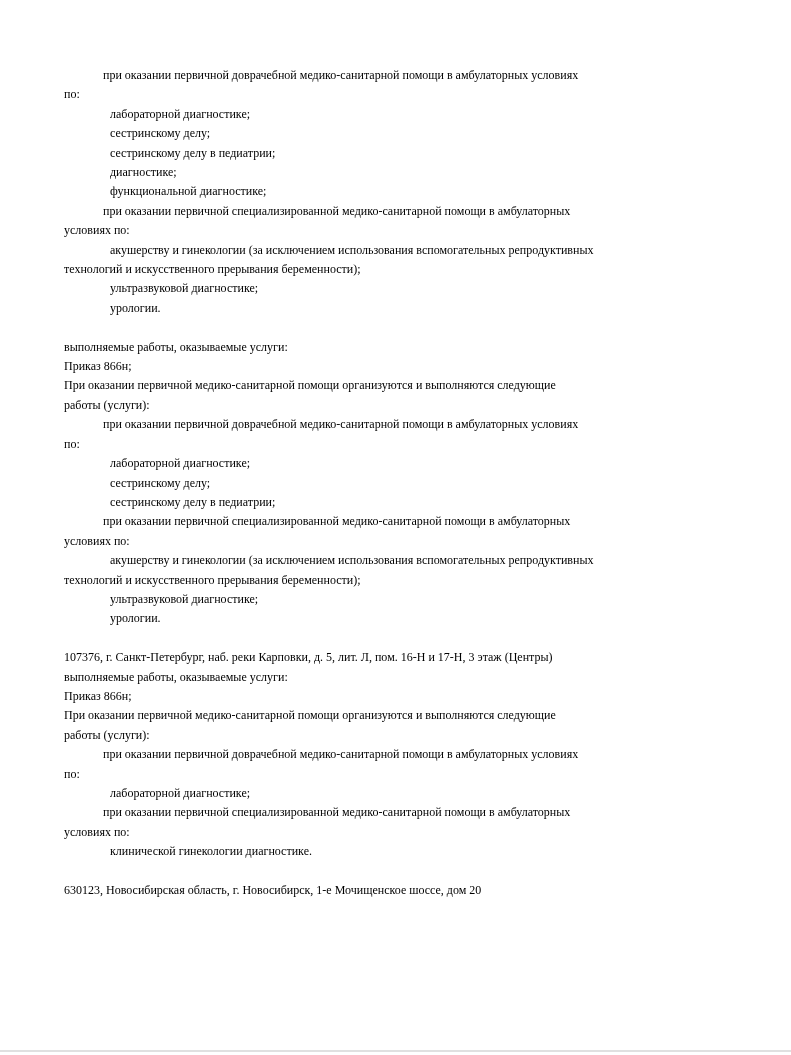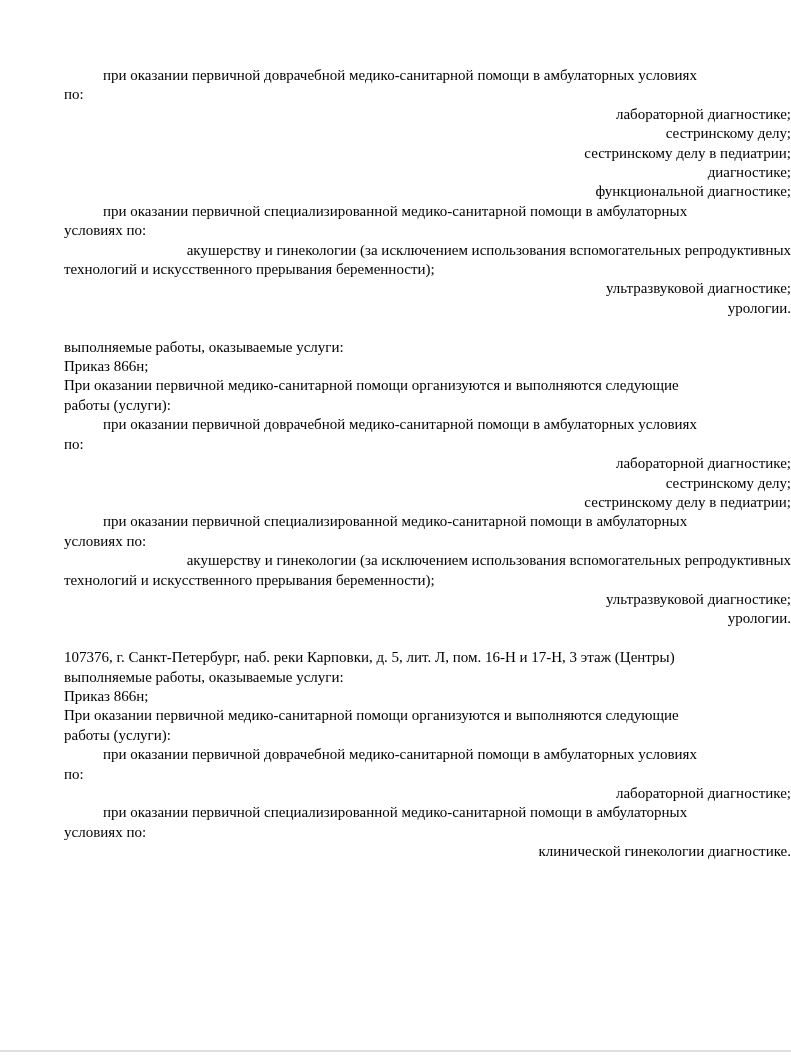--- a/index.html
+++ b/index.html
@@ -16,29 +16,29 @@
       width: 791px;
       height: 1055px;
       background: #ffffff;
     }
     .doc {
       position: absolute;
       top: 66px;
       left: 0;
       width: 791px;
       color: #000000;
-      font-size: 15px;
+      font-size: 12px;
       line-height: 19.4px;
     }
     .line {
       white-space: nowrap;
     }
     .indent-0 { padding-left: 64px; }
     .indent-1 { padding-left: 103px; }
-    .indent-2 { padding-left: 110px; text-align: right; }
+    .indent-2 { padding-left: 110px; }
     .blank-line { height: 19.4px; }
     .footer-bar {
       position: absolute;
       top: 1050px;
       left: 0;
       width: 791px;
       height: 2px;
     }
   </style>
 </head>
@@ -87,15 +87,18 @@
         <div class="line indent-0">При оказании первичной медико-санитарной помощи организуются и выполняются следующие</div>
         <div class="line indent-0">работы (услуги):</div>
         <div class="line indent-1">при оказании первичной доврачебной медико-санитарной помощи в амбулаторных условиях</div>
         <div class="line indent-0">по:</div>
         <div class="line indent-2">лабораторной диагностике;</div>
         <div class="line indent-1">при оказании первичной специализированной медико-санитарной помощи в амбулаторных</div>
         <div class="line indent-0">условиях по:</div>
         <div class="line indent-2">клинической гинекологии диагностике.</div>
       </div>
       <div class="blank-line"></div>
+      <div class="block">
+        <div class="line indent-0">630123, Новосибирская область, г. Новосибирск, 1-е Мочищенское шоссе, дом 20</div>
+      </div>
     </div>
   <div class="footer-bar" style="background: rgb(224, 224, 224);"></div>
 </div>
 
 </body></html>

